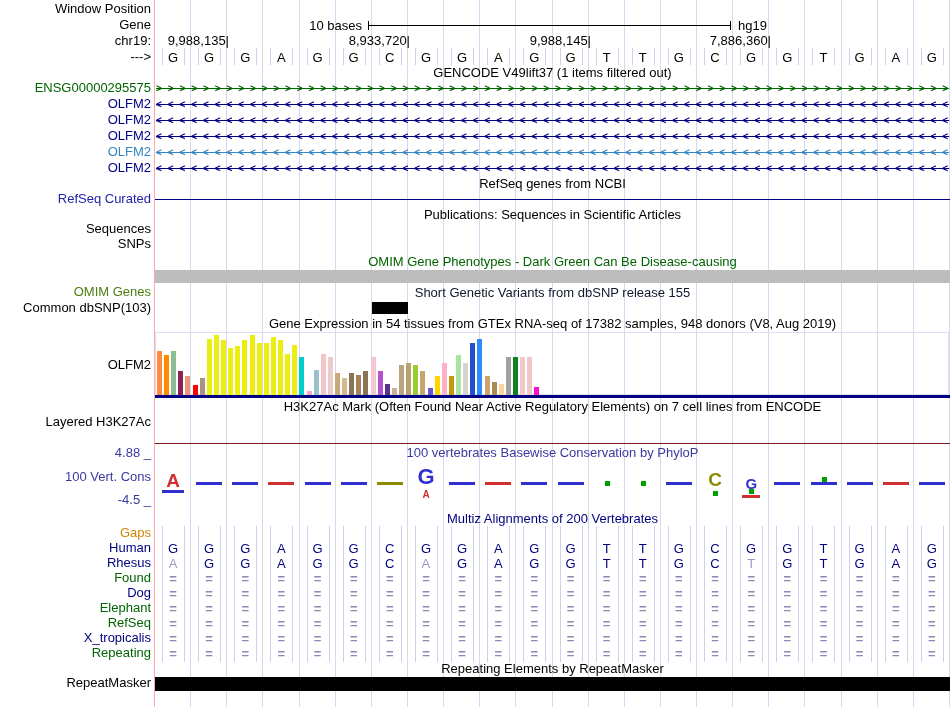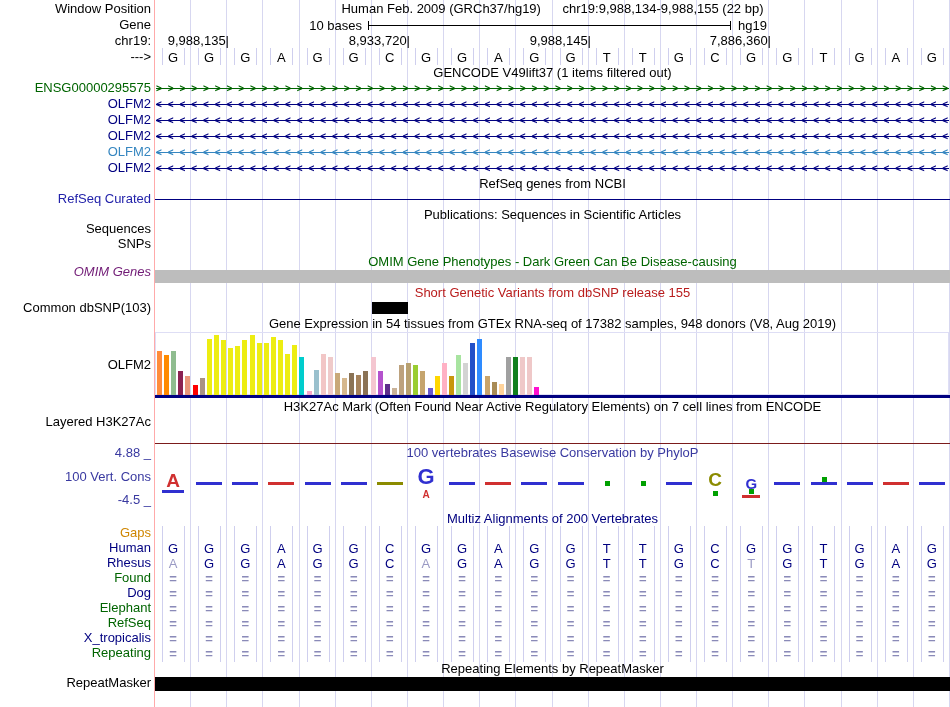--- a/index.html
+++ b/index.html
@@ -148,24 +148,20 @@
       <div class="cellline" style="left: 834.455px; top: 526px; height: 136px;"></div>
       <div class="cellline" style="left: 848.591px; top: 526px; height: 136px;"></div>
       <div class="cellline" style="left: 870.591px; top: 526px; height: 136px;"></div>
       <div class="cellline" style="left: 884.727px; top: 526px; height: 136px;"></div>
       <div class="cellline" style="left: 906.727px; top: 526px; height: 136px;"></div>
       <div class="cellline" style="left: 920.864px; top: 526px; height: 136px;"></div>
       <div class="cellline" style="left: 942.864px; top: 526px; height: 136px;"></div>
     </div>
   <div id="edge-pink"></div>
 
-  <div class="ctitle" id="header-line">
-    <span>Human Feb. 2009 (GRCh37/hg19)</span>
-    <span>chr19:9,988,134-9,988,155 (22 bp)</span>
-  </div>
 
   <div id="scale-text">10 bases</div>
   <div id="scale-ruler">
       <div class="mid"></div>
     </div>
   <div id="hg19">hg19</div>
 
   <div id="coords-layer">
       <div class="coord" style="left: 119px; top: 34px;">9,988,135|</div>
       <div class="coord" style="left: 300px; top: 34px;">8,933,720|</div>
@@ -198,36 +194,36 @@
     </div>
 
   <div id="labels-layer">
       <div class="llabel" style="top: 2px; color: rgb(0, 0, 0);">Window Position</div>
       <div class="llabel" style="top: 18px; color: rgb(0, 0, 0);">Gene</div>
       <div class="llabel" style="top: 34px; color: rgb(0, 0, 0);">chr19:</div>
       <div class="llabel" style="top: 50px; color: rgb(0, 0, 0);">---&gt;</div>
       <div class="llabel" style="top: 192px; color: rgb(34, 34, 170);">RefSeq Curated</div>
       <div class="llabel" style="top: 222px; color: rgb(0, 0, 0);">Sequences</div>
       <div class="llabel" style="top: 237px; color: rgb(0, 0, 0);">SNPs</div>
-      <div class="llabel" style="top: 265px; color: #701a75; font-style: italic;">OMIM Genes</div>
+      <div class="llabel" style="top: 285px; color: #4d7c0f;">OMIM Genes</div>
       <div class="llabel" style="top: 301px; color: rgb(0, 0, 0);">Common dbSNP(103)</div>
       <div class="llabel" style="top: 358px; color: rgb(0, 0, 0);">OLFM2</div>
       <div class="llabel" style="top: 415px; color: rgb(0, 0, 0);">Layered H3K27Ac</div>
       <div class="llabel" style="top: 446px; color: rgb(57, 57, 160);">4.88 _</div>
       <div class="llabel" style="top: 470px; color: rgb(57, 57, 160);">100 Vert. Cons</div>
       <div class="llabel" style="top: 493px; color: rgb(57, 57, 160);">-4.5 _</div>
       <div class="llabel" style="top: 526px; color: rgb(207, 134, 0);">Gaps</div>
       <div class="llabel" style="top: 676px; color: rgb(0, 0, 0);">RepeatMasker</div>
     </div>
   <div id="titles-layer">
       <div class="ctitle" style="top: 66px; color: rgb(0, 0, 0);">GENCODE V49lift37 (1 items filtered out)</div>
       <div class="ctitle" style="top: 177px; color: rgb(0, 0, 0);">RefSeq genes from NCBI</div>
       <div class="ctitle" style="top: 208px; color: rgb(0, 0, 0);">Publications: Sequences in Scientific Articles</div>
       <div class="ctitle" style="top: 255px; color: rgb(0, 100, 0);">OMIM Gene Phenotypes - Dark Green Can Be Disease-causing</div>
-      <div class="ctitle" style="top: 286px; color: #b91c1c;">Short Genetic Variants from dbSNP release 155</div>
+      <div class="ctitle" style="top: 286px; color: #0f172a;">Short Genetic Variants from dbSNP release 155</div>
       <div class="ctitle" style="top: 317px; color: rgb(0, 0, 0);">Gene Expression in 54 tissues from GTEx RNA-seq of 17382 samples, 948 donors (V8, Aug 2019)</div>
       <div class="ctitle" style="top: 400px; color: rgb(0, 0, 0);">H3K27Ac Mark (Often Found Near Active Regulatory Elements) on 7 cell lines from ENCODE</div>
       <div class="ctitle" style="top: 446px; color: rgb(57, 57, 160);">100 vertebrates Basewise Conservation by PhyloP</div>
       <div class="ctitle" style="top: 512px; color: rgb(0, 0, 128);">Multiz Alignments of 200 Vertebrates</div>
       <div class="ctitle" style="top: 662px; color: rgb(0, 0, 0);">Repeating Elements by RepeatMasker</div>
     </div>
   <div id="genes-layer">
       <div class="llabel" style="top: 81px; color: rgb(0, 100, 0);">ENSG00000295575</div>
       <div class="gene-line" style="top: 88px; background: rgb(0, 100, 0);"></div>
       <div class="gene-row" style="top: 82px; color: rgb(0, 100, 0);">

